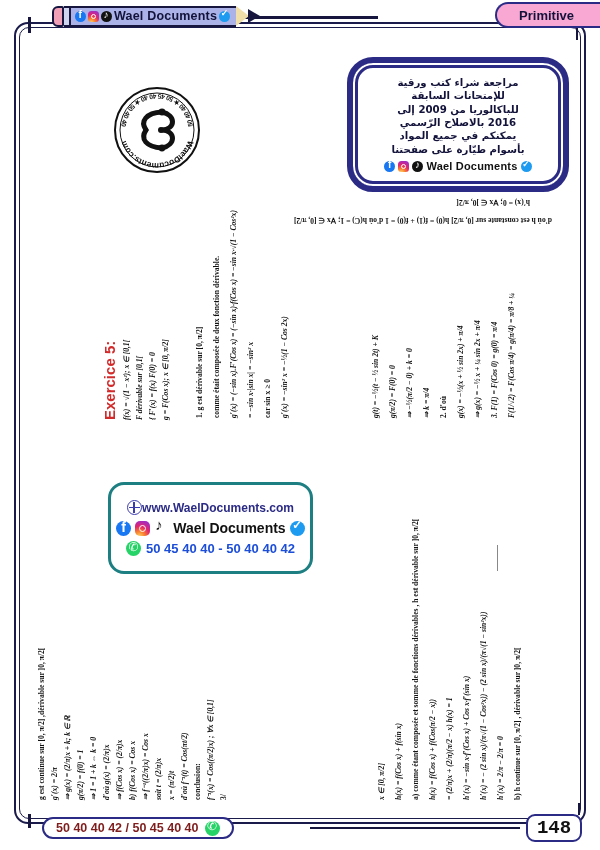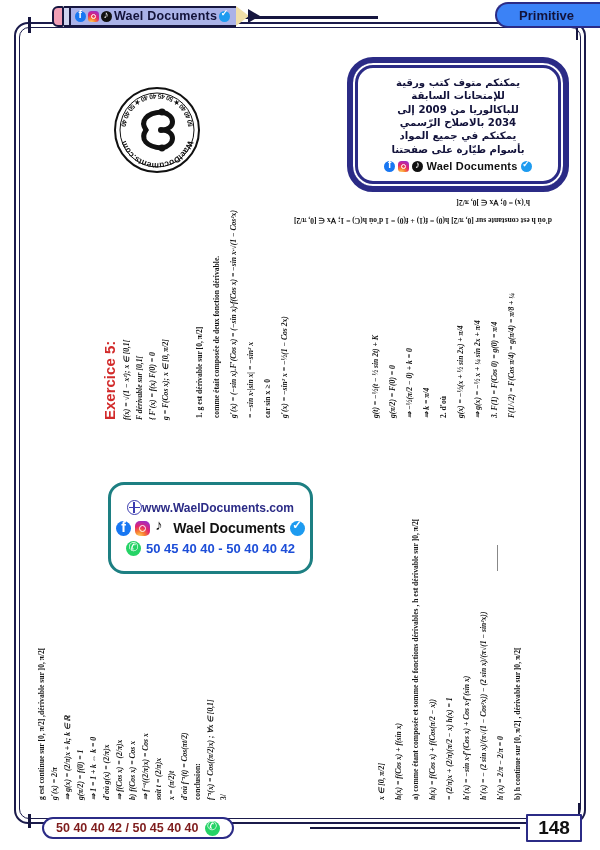--- a/index.html
+++ b/index.html
@@ -43,21 +43,21 @@
   .sico-ig:after{content:"";position:absolute;left:3px;top:3px;width:5px;height:5px;
         border:1.3px solid #fff;border-radius:50%;box-sizing:border-box;}
   .sico-tt{background:#111;}
   .sico-tt:after{content:"♪";position:absolute;left:2.5px;top:-2px;color:#fff;font-size:10px;}
   .sico-verify{background:#1d9bf0;}
   .sico-verify:after{content:"✓";position:absolute;left:1.8px;top:-2.2px;color:#fff;
         font:bold 9px "Liberation Sans",sans-serif;}
 
   
   #chapter-bar{position:absolute;right:0;top:2px;height:26px;display:flex;align-items:stretch;}
-  #primitive-tab{background:#3b82f6;border:2.5px solid #2b2b86;border-right:none;
+  #primitive-tab{background:#f9a8d4;border:2.5px solid #2b2b86;border-right:none;
       border-radius:13px 0 0 13px;display:flex;align-items:center;justify-content:center;
       padding:0 26px 0 22px;font-family:"Liberation Sans",sans-serif;font-weight:bold;
       font-size:13px;color:#12123a;box-sizing:border-box;}
   #chapter-tab{background:#2b2b86;color:#fff;display:flex;align-items:center;
       padding:0 16px 0 22px;font-family:"Liberation Sans",sans-serif;font-weight:bold;
       font-size:13px;position:relative;border:2.5px solid #2b2b86;border-left:none;
       box-sizing:border-box;}
   #chapter-tab:before{content:"";position:absolute;left:-1px;top:50%;
       transform:translateY(-50%);width:0;height:0;border-top:11px solid transparent;
       border-bottom:11px solid transparent;border-left:12px solid #fff;}
@@ -129,22 +129,22 @@
   #footer{position:absolute;left:0;bottom:6px;width:600px;height:34px;}
   #footer-pill{position:absolute;left:42px;bottom:5px;height:22px;background:#fff;
       border:2.5px solid #2b2b86;border-radius:11px;display:flex;align-items:center;
       gap:6px;padding:0 12px;box-sizing:border-box;}
   #footer-nums{font-family:"Liberation Sans",sans-serif;font-weight:bold;font-size:12.5px;
       color:#7f1d1d;white-space:nowrap;}
   #footer-ar{direction:rtl;font-family:"DejaVu Sans",sans-serif;font-weight:bold;
       font-size:10px;color:#12123a;white-space:nowrap;}
   #footer-line{position:absolute;left:310px;bottom:15px;width:210px;height:2.5px;background:#16163f;}
   #page-num{position:absolute;right:18px;bottom:2px;min-width:56px;height:28px;background:#fff;
-      border:2.5px solid #2b2b86;border-radius:1px;display:flex;align-items:center;
-      justify-content:center;font-family:Liberation Sans, sans-serif;font-weight:bold;
+      border:2.5px solid #2b2b86;border-radius:9px;display:flex;align-items:center;
+      justify-content:center;font-family:Liberation Mono, monospace;font-weight:bold;
       font-size:19px;color:#111;box-sizing:border-box;}
   .foot-drop{position:absolute;left:28px;bottom:16px;width:2.5px;height:14px;background:#16163f;}
   .foot-drop-r{position:absolute;right:20px;bottom:29px;width:2.5px;height:12px;background:#16163f;}
 
   .divider-v{position:absolute;left:497px;top:545px;width:1px;height:26px;background:#888;}
 </style>
 </head>
 <body>
 
 <div id="page-frame"></div>
@@ -194,24 +194,24 @@
     </g>
     <circle cx="40" cy="27" r="3.4" fill="#111"></circle>
     <circle cx="40" cy="63" r="3.4" fill="#111"></circle>
     <circle cx="41" cy="45" r="3" fill="#111"></circle>
   </svg>
 </div>
 
 <div id="promo">
   <div id="promo-border"></div>
   <div id="promo-inner">
-    <div class="ar-line">يمكنكم متوف كتب ورقية</div>
+    <div class="ar-line">مراجعة شراء كتب ورقية</div>
     <div class="ar-line">للإمتحانات السابقة</div>
     <div class="ar-line">للباكالوريا من 2009 إلى</div>
-    <div class="ar-line">2034 بالاصلاح الرّسمي</div>
+    <div class="ar-line">2016 بالاصلاح الرّسمي</div>
     <div class="ar-line">يمكنكم في جميع المواد</div>
     <div class="ar-line">بأسوام طيّارة على صفحتنا</div>
     <div id="promo-social">
       <span class="sico sico-fb"></span>
       <span class="sico sico-ig"></span>
       <span class="sico sico-tt"></span>
       <span class="pc-text">Wael Documents</span>
       <span class="sico sico-verify"></span>
     </div>
   </div>

